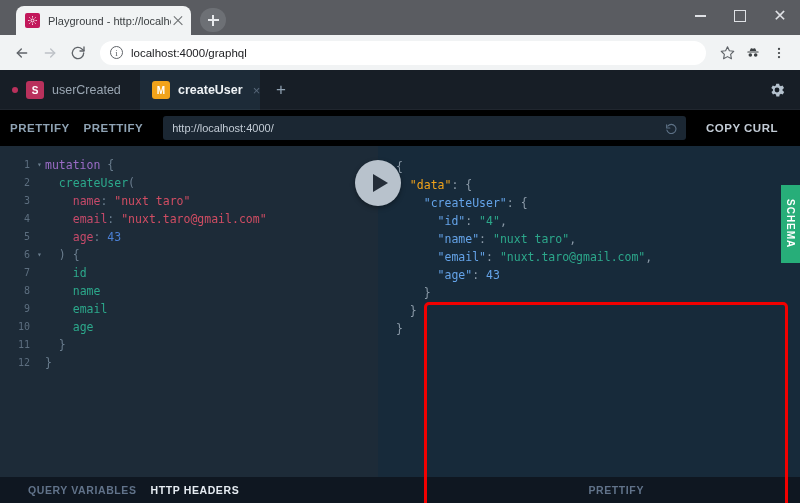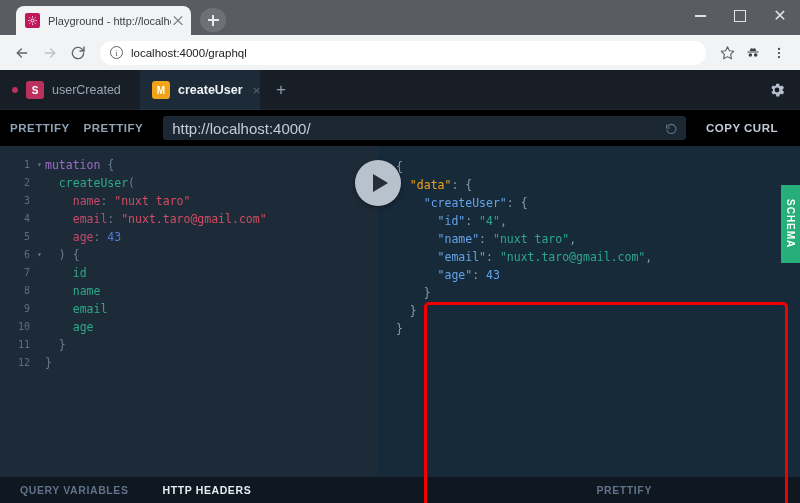--- a/index.html
+++ b/index.html
@@ -126,21 +126,21 @@
   }
   .act-group { display: flex; align-items: center; gap: 14px; padding-right: 12px; }
   .act-btn {
     font-size: 11.5px; font-weight: bold; letter-spacing: .5px; color: #8fa3b4;
   }
   .url-field {
     flex: 1; height: 24px; background: #1b2733; border-radius: 3px;
     display: flex; align-items: center; padding: 0 9px; margin: 0 8px;
     position: relative;
   }
-  .url-text { font-size: 15px; color: #c3ccd6; }
+  .url-text { font-size: 11px; color: #c3ccd6; }
   .url-reload {
     position: absolute; right: 8px; top: 50%; transform: translateY(-50%);
     width: 13px; height: 13px; color: #5d7186;
   }
   .act-right { display: flex; align-items: center; gap: 0; }
   .act-right .act-btn2 {
     font-size: 11.5px; font-weight: bold; letter-spacing: .5px; color: #c3ccd6;
     padding: 0 12px;
   }
 
@@ -219,21 +219,21 @@
 
   
   .redbox {
     position: absolute; left: 424px; top: 156px; width: 364px; height: 304px;
     border: 3px solid #f20000; border-radius: 5px; z-index: 5; pointer-events: none;
   }
 
   
   .bottombar {
     position: absolute; left: 0; bottom: 0; width: 672px; height: 26px;
-    background: #0f1721; display: flex; align-items: center; padding: 0 20px; gap: 20px;
+    background: #0f1721; display: flex; align-items: center; padding: 0 28px;
   }
   .bb-item { font-size: 10.5px; font-weight: bold; letter-spacing: .6px; color: #61738a; margin-right: 14px; }
   .bb-item.on { color: #e6ecf2; }
   .bb-right { margin-left: auto; font-size: 10.5px; font-weight: bold; letter-spacing: .6px; color: #61738a; }
 </style>
 </head>
 <body>
 
 <div class="app">
 

